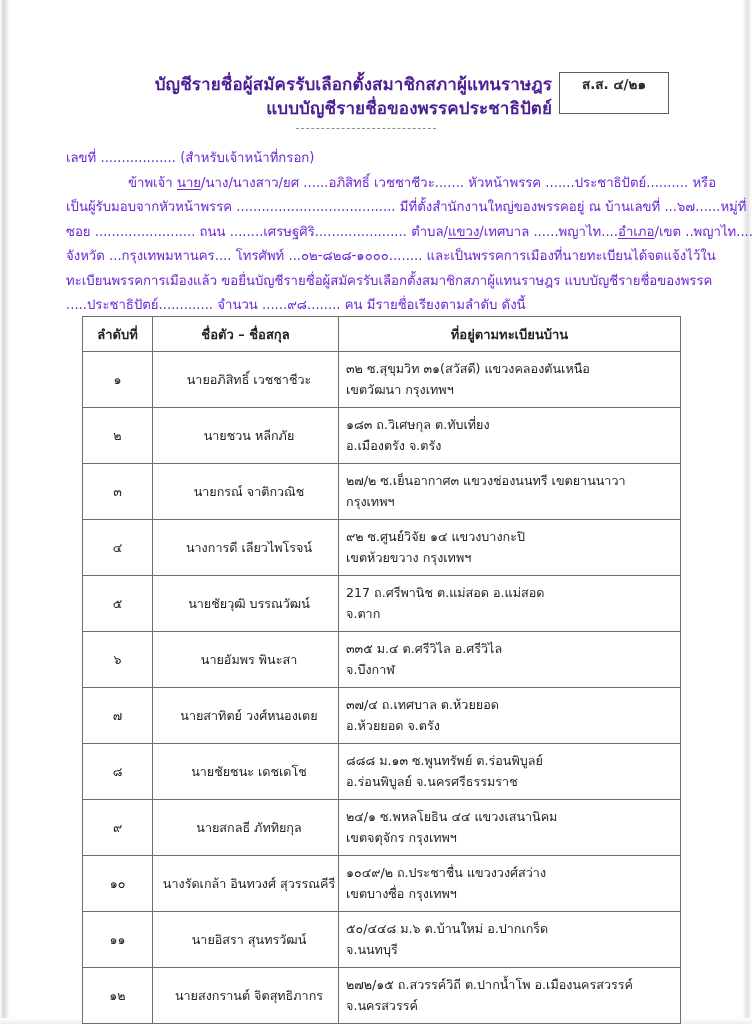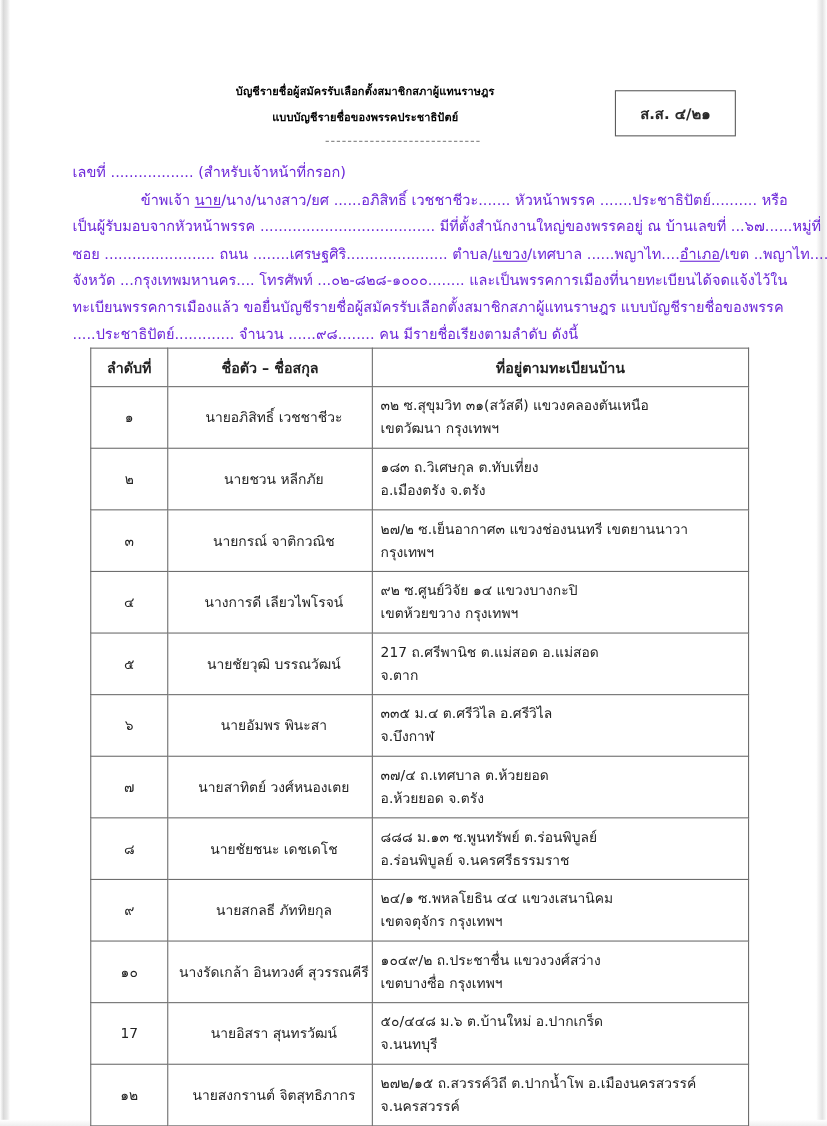--- a/index.html
+++ b/index.html
@@ -49,36 +49,37 @@
     width: 752px;
   }
   .title-wrap {
     position: absolute;
     left: 112px;
     top: 0;
     width: 440px;
     text-align: center;
   }
   .doc-title-line {
-    font-size: 10px;
+    font-size: 17px;
     line-height: 24px;
     font-weight: 600;
-    color: #000000;
+    color: #4c1d95;
     letter-spacing: .1px;
     white-space: nowrap;
+    text-align: right;
   }
   .form-code-box {
     position: absolute;
     left: 559px;
-    top: 82px;
+    top: 72px;
     width: 108px;
     height: 40px;
     border: 1.3px solid #5d5d5d;
     display: flex;
-    align-items: center;
+    align-items: flex-start;
     justify-content: center;
     background: #fff;
   }
   .form-code-text {
     font-size: 13.5px;
     font-weight: 600;
     color: #2b2b2b;
   }
   .hr-dashes {
     position: absolute;
@@ -290,21 +291,21 @@
       <tr class="row-std">
         <td class="cell-no">๑๐</td>
         <td class="cell-name">นางรัดเกล้า อินทวงศ์ สุวรรณคีรี</td>
         <td class="cell-addr">
           <span class="addr-l1">๑๐๔๙/๒ ถ.ประชาชื่น แขวงวงศ์สว่าง</span>
           <span class="addr-l2">เขตบางซื่อ กรุงเทพฯ</span>
         </td>
       </tr>
 
       <tr class="row-std">
-        <td class="cell-no">17</td>
+        <td class="cell-no">๑๑</td>
         <td class="cell-name">นายอิสรา  สุนทรวัฒน์</td>
         <td class="cell-addr">
           <span class="addr-l1">๕๐/๔๔๘ ม.๖ ต.บ้านใหม่ อ.ปากเกร็ด</span>
           <span class="addr-l2">จ.นนทบุรี</span>
         </td>
       </tr>
 
       <tr class="row-std">
         <td class="cell-no">๑๒</td>
         <td class="cell-name">นายสงกรานต์  จิตสุทธิภากร</td>

